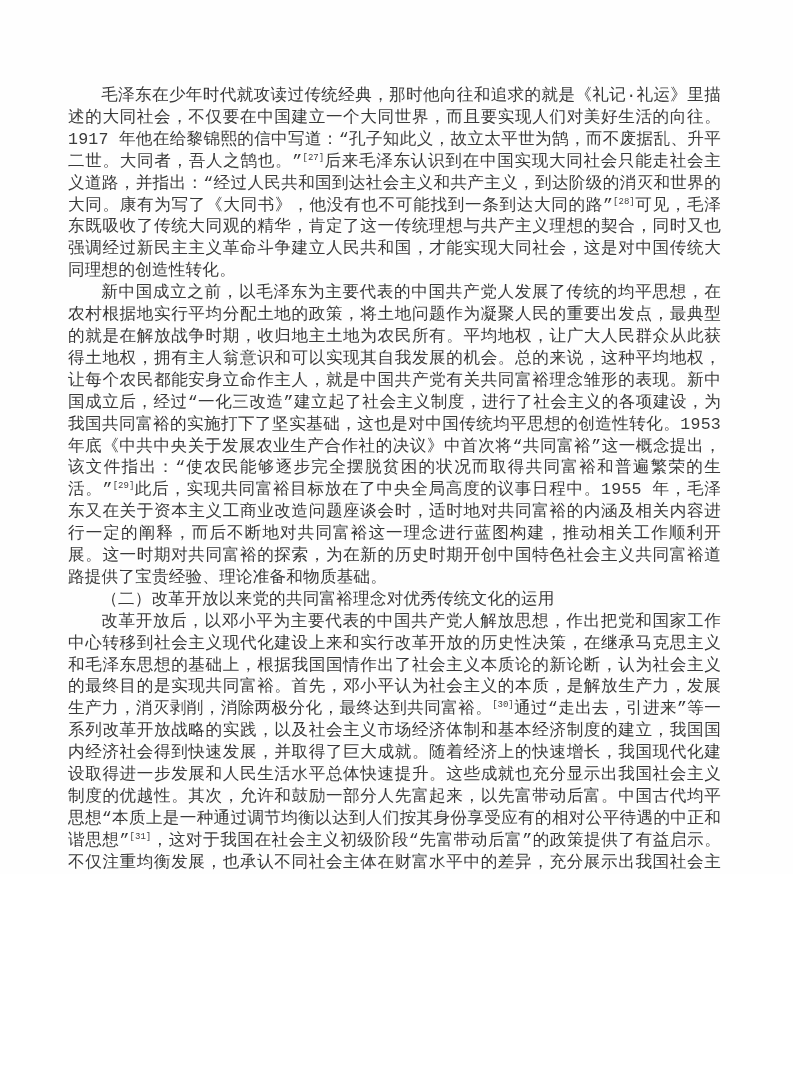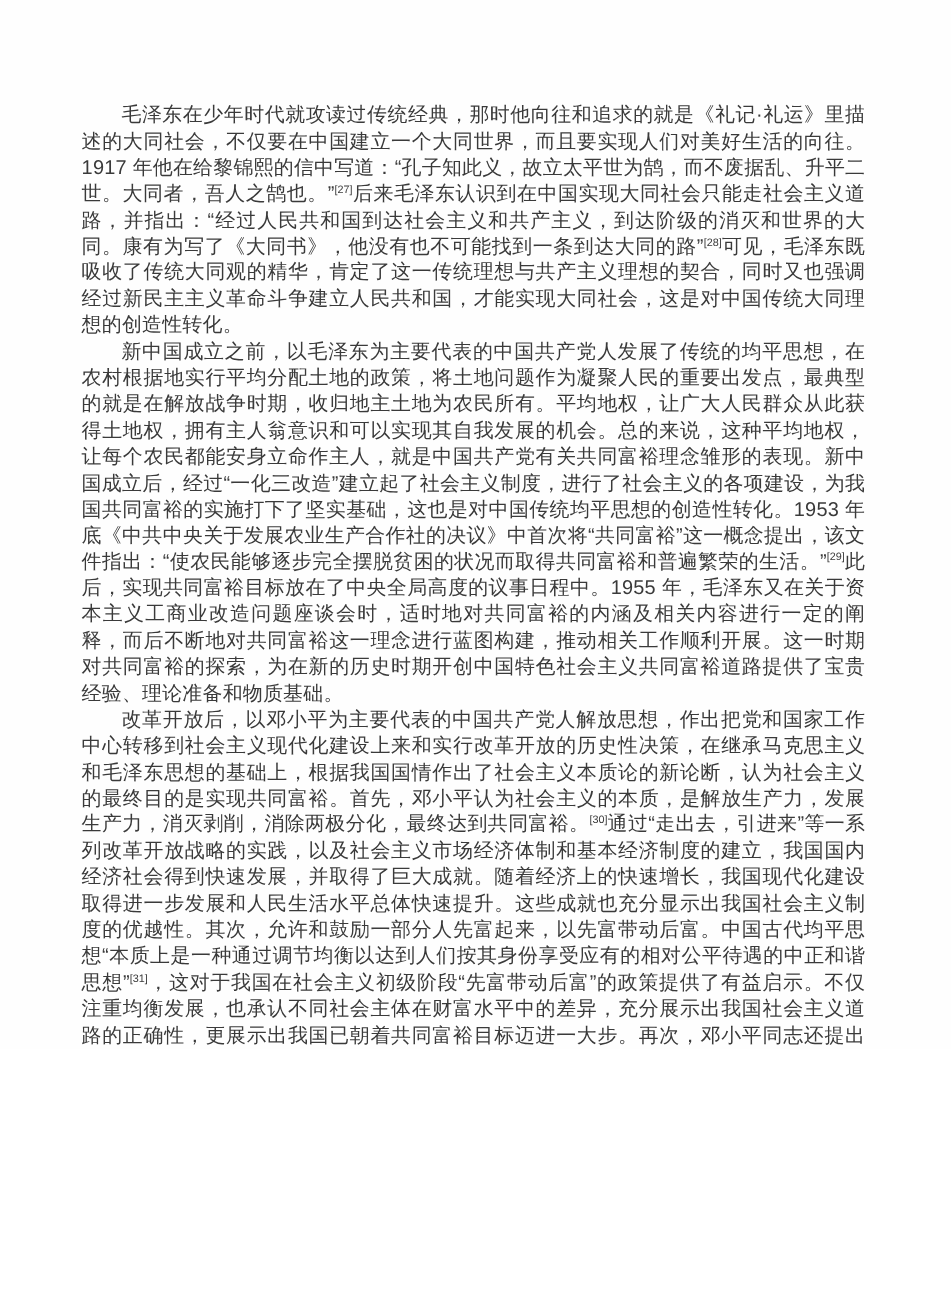--- a/index.html
+++ b/index.html
@@ -6,21 +6,21 @@
     margin: 0;
     padding: 0;
     background: #ffffff;
   }
   .page {
     position: relative;
     width: 793px;
     height: 874px;
     background: #fefefe;
     overflow: hidden;
-    font-family: Liberation Sans, sans-serif;
+    font-family: Liberation Mono, monospace;
   }
   .article {
     position: absolute;
     left: 68px;
     top: 85px;
     width: 653px;
     text-align: justify;
     text-justify: inter-ideograph;
   }
   .article p {
@@ -52,16 +52,17 @@
     letter-spacing: 1px;
   }
 </style>
 </head>
 <body>
 
 <div class="page">
   <main class="article" id="article">
       <p class="body-para"><span>毛泽东在少年时代就攻读过传统经典，那时他向往和追求的就是《礼记·礼运》里描述的大同社会，不仅要在中国建立一个大同世界，而且要实现人们对美好生活的向往。1917 年他在给黎锦熙的信中写道：“孔子知此义，故立太平世为鹄，而不废据乱、升平二世。大同者，吾人之鹄也。”</span><sup class="ref">[27]</sup><span>后来毛泽东认识到在中国实现大同社会只能走社会主义道路，并指出：“经过人民共和国到达社会主义和共产主义，到达阶级的消灭和世界的大同。康有为写了《大同书》，他没有也不可能找到一条到达大同的路”</span><sup class="ref">[28]</sup><span>可见，毛泽东既吸收了传统大同观的精华，肯定了这一传统理想与共产主义理想的契合，同时又也强调经过新民主主义革命斗争建立人民共和国，才能实现大同社会，这是对中国传统大同理想的创造性转化。</span></p>
       <p class="body-para"><span>新中国成立之前，以毛泽东为主要代表的中国共产党人发展了传统的均平思想，在农村根据地实行平均分配土地的政策，将土地问题作为凝聚人民的重要出发点，最典型的就是在解放战争时期，收归地主土地为农民所有。平均地权，让广大人民群众从此获得土地权，拥有主人翁意识和可以实现其自我发展的机会。总的来说，这种平均地权，让每个农民都能安身立命作主人，就是中国共产党有关共同富裕理念雏形的表现。新中国成立后，经过“一化三改造”建立起了社会主义制度，进行了社会主义的各项建设，为我国共同富裕的实施打下了坚实基础，这也是对中国传统均平思想的创造性转化。1953 年底《中共中央关于发展农业生产合作社的决议》中首次将“共同富裕”这一概念提出，该文件指出：“使农民能够逐步完全摆脱贫困的状况而取得共同富裕和普遍繁荣的生活。”</span><sup class="ref">[29]</sup><span>此后，实现共同富裕目标放在了中央全局高度的议事日程中。1955 年，毛泽东又在关于资本主义工商业改造问题座谈会时，适时地对共同富裕的内涵及相关内容进行一定的阐释，而后不断地对共同富裕这一理念进行蓝图构建，推动相关工作顺利开展。这一时期对共同富裕的探索，为在新的历史时期开创中国特色社会主义共同富裕道路提供了宝贵经验、理论准备和物质基础。</span></p>
+      <p class="subheading"><span>（二）改革开放以来党的共同富裕理念对优秀传统文化的运用</span></p>
       <p class="body-para"><span>改革开放后，以邓小平为主要代表的中国共产党人解放思想，作出把党和国家工作中心转移到社会主义现代化建设上来和实行改革开放的历史性决策，在继承马克思主义和毛泽东思想的基础上，根据我国国情作出了社会主义本质论的新论断，认为社会主义的最终目的是实现共同富裕。首先，邓小平认为社会主义的本质，是解放生产力，发展生产力，消灭剥削，消除两极分化，最终达到共同富裕。</span><sup class="ref">[30]</sup><span>通过“走出去，引进来”等一系列改革开放战略的实践，以及社会主义市场经济体制和基本经济制度的建立，我国国内经济社会得到快速发展，并取得了巨大成就。随着经济上的快速增长，我国现代化建设取得进一步发展和人民生活水平总体快速提升。这些成就也充分显示出我国社会主义制度的优越性。其次，允许和鼓励一部分人先富起来，以先富带动后富。中国古代均平思想“本质上是一种通过调节均衡以达到人们按其身份享受应有的相对公平待遇的中正和谐思想”</span><sup class="ref">[31]</sup><span>，这对于我国在社会主义初级阶段“先富带动后富”的政策提供了有益启示。不仅注重均衡发展，也承认不同社会主体在财富水平中的差异，充分展示出我国社会主义道路的正确性，更展示出我国已朝着共同富裕目标迈进一大步。再次，邓小平同志还提出了著名的“三步走”战略思想。三步走战略思想中要求提升国家的经济总量和提升人民的收入水平，同时还提出建设小康社会这一价值目标。三步走战略从一定程度上来说，是对共同富裕理想目标最贴近的战略构思，展现了中国共产党对实现社会主义共同富裕目标已经有实实在在的战略支撑，并已成为国家整体发展规划蓝图。总之，以邓小平为主要代表的共产党人不仅</span></p>
     </main>
   <div class="page-number">· 31 ·</div>
 </div>
 
 </body></html>

